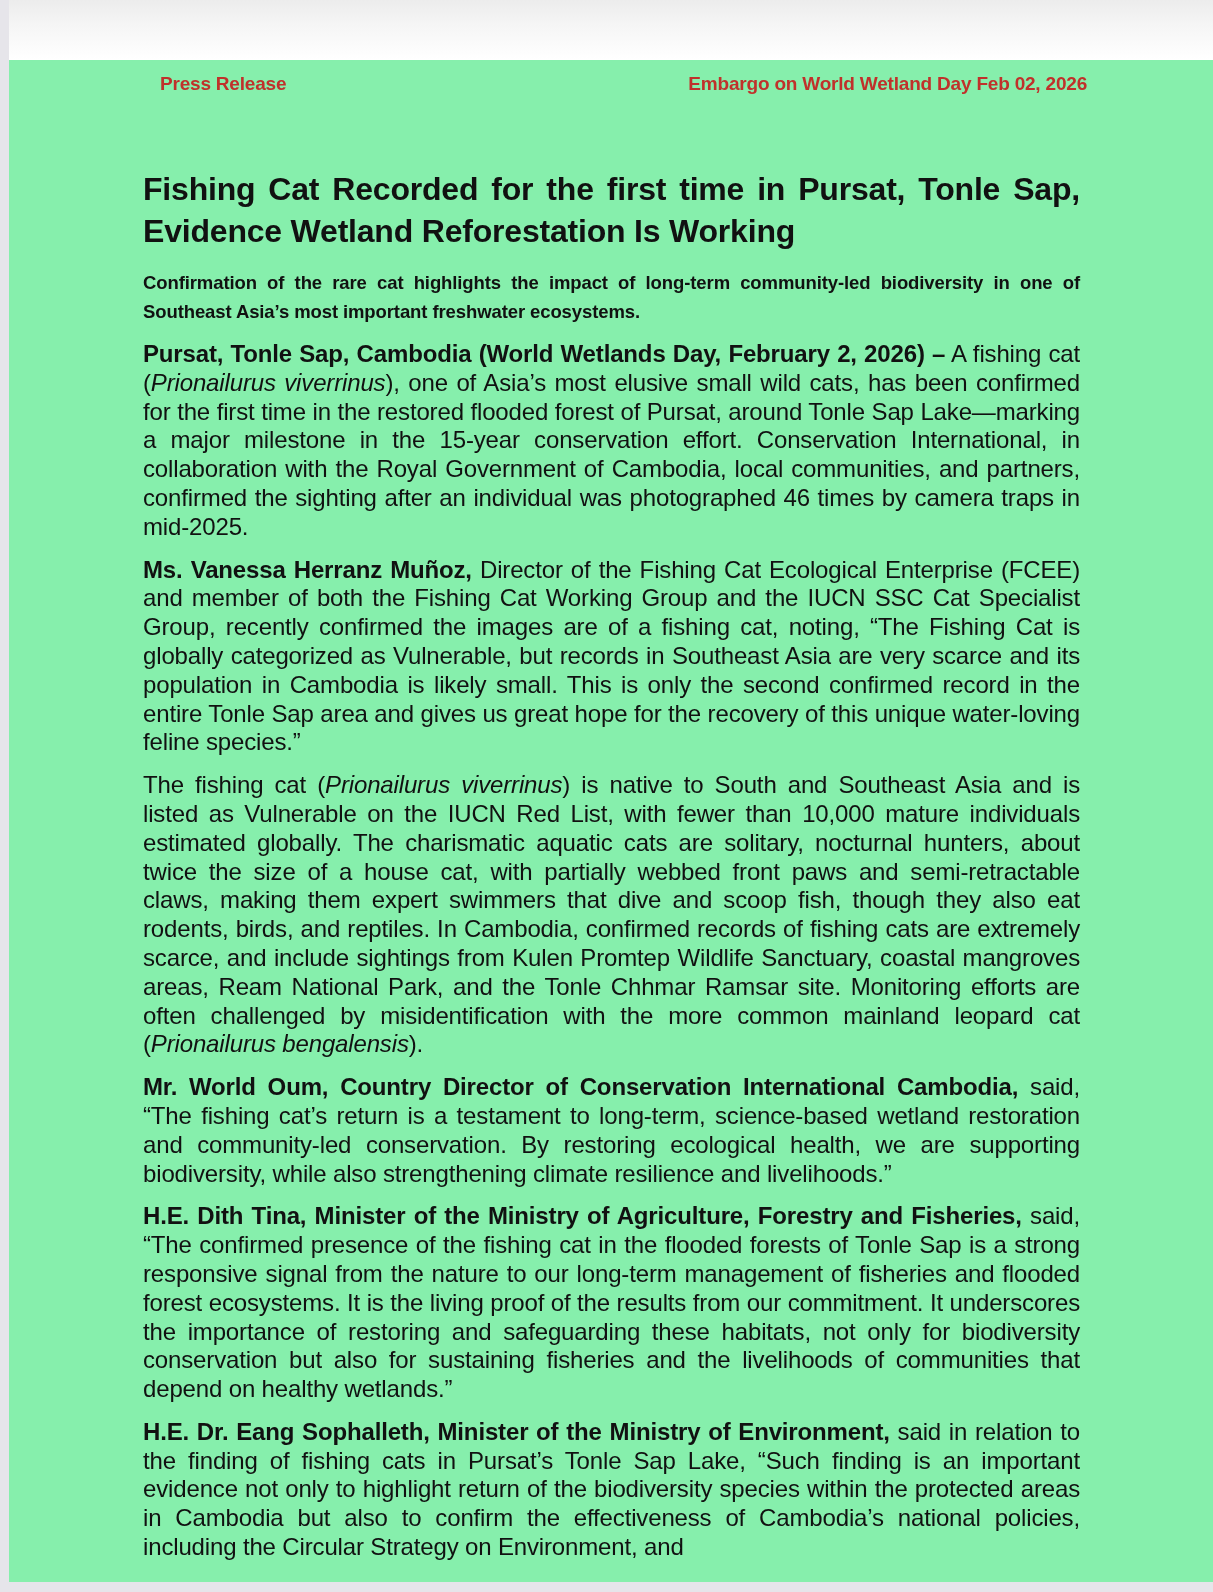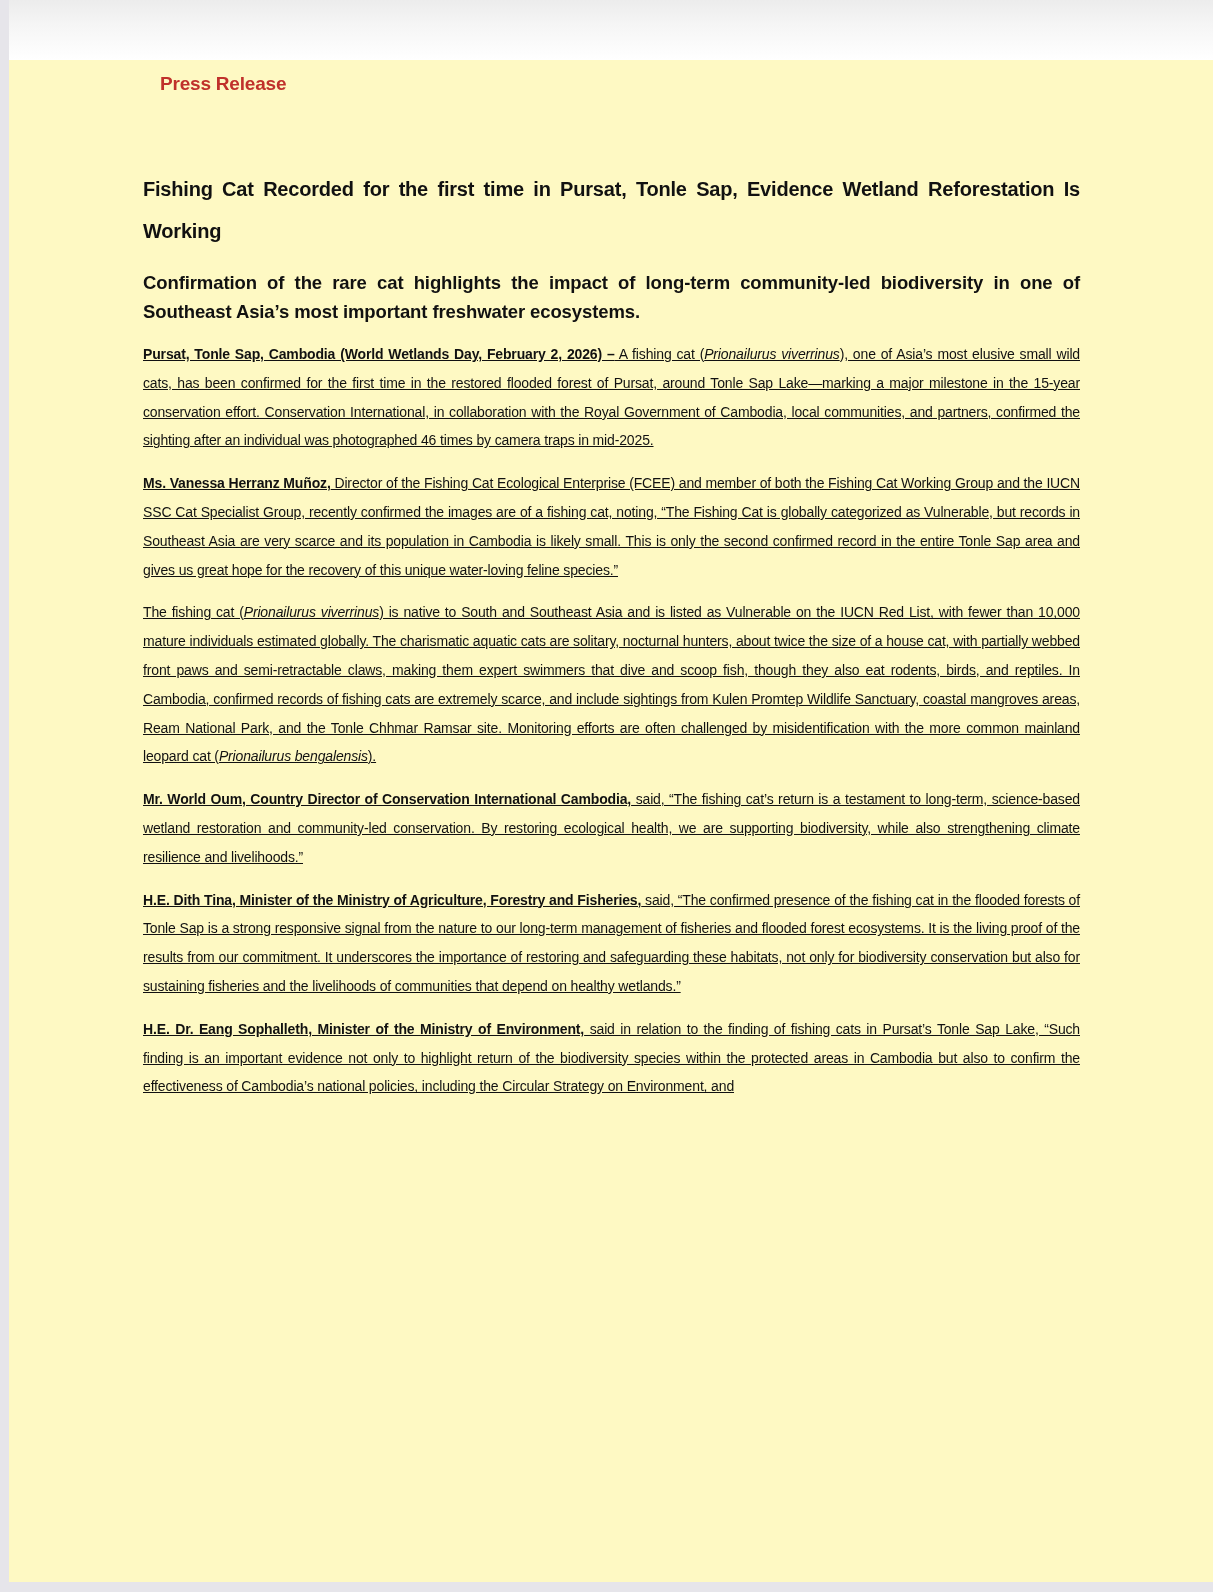--- a/index.html
+++ b/index.html
@@ -13,21 +13,21 @@
     position: relative;
     overflow: hidden;
     font-family: "Liberation Sans", sans-serif;
   }
   .page {
     position: absolute;
     left: 9px;
     top: 0;
     width: 1204px;
     height: 1582px;
-    background: #fef9c3;
+    background: #86efac;
   }
   .page-top-shade {
     position: absolute;
     left: 0; top: 0; right: 0;
     height: 60px;
     background: linear-gradient(to bottom, #ececec 0%, #f5f5f5 40%, #ffffff 100%);
   }
   .header {
     position: absolute;
     top: 73px;
@@ -41,55 +41,55 @@
     letter-spacing: -0.2px;
   }
   .content {
     position: absolute;
     left: 143px;
     top: 168px;
     width: 937px;
     color: #111111;
   }
   .title {
-    font-size: 20px;
+    font-size: 32px;
     font-weight: bold;
     line-height: 42px;
     margin: 0 0 16px 0;
     text-align: justify;
     text-align-last: left;
     letter-spacing: -0.2px;
   }
   .subtitle {
     font-size: 18.5px;
     font-weight: bold;
     line-height: 29px;
     margin: 0 0 14px 0;
     text-align: justify;
     letter-spacing: -0.1px;
   }
   p.body {
-    font-size: 14px;
+    font-size: 24px;
     line-height: 28.8px;
     margin: 0 0 14px 0;
     text-align: justify;
     letter-spacing: -0.15px;
-    text-decoration: underline;
   }
   p.body b { font-weight: bold; }
   p.body i { font-style: italic; }
 </style>
 </head>
 <body>
 
 <div class="page">
   <div class="page-top-shade"></div>
 
   <div class="header">
     <span>Press Release</span>
+    <span>Embargo on World Wetland Day Feb 02, 2026</span>
   </div>
 </div>
 
 <div class="content">
   <h1 class="title">Fishing Cat Recorded for the first time in Pursat, Tonle Sap, Evidence Wetland Reforestation Is Working</h1>
 
   <div class="subtitle">Confirmation of the rare cat highlights the impact of long-term community-led biodiversity in one of Southeast Asia’s most important freshwater ecosystems.</div>
 
   <p class="body">
     <b>Pursat, Tonle Sap, Cambodia (World Wetlands Day, February 2, 2026) –</b><span> A fishing cat (</span><i>Prionailurus viverrinus</i><span>), one of Asia’s most elusive small wild cats, has been confirmed for the first time in the restored flooded forest of Pursat, around Tonle Sap Lake—marking a major milestone in the 15-year conservation effort. Conservation International, in collaboration with the Royal Government of Cambodia, local communities, and partners, confirmed the sighting after an individual was photographed 46 times by camera traps in mid-2025.</span>

